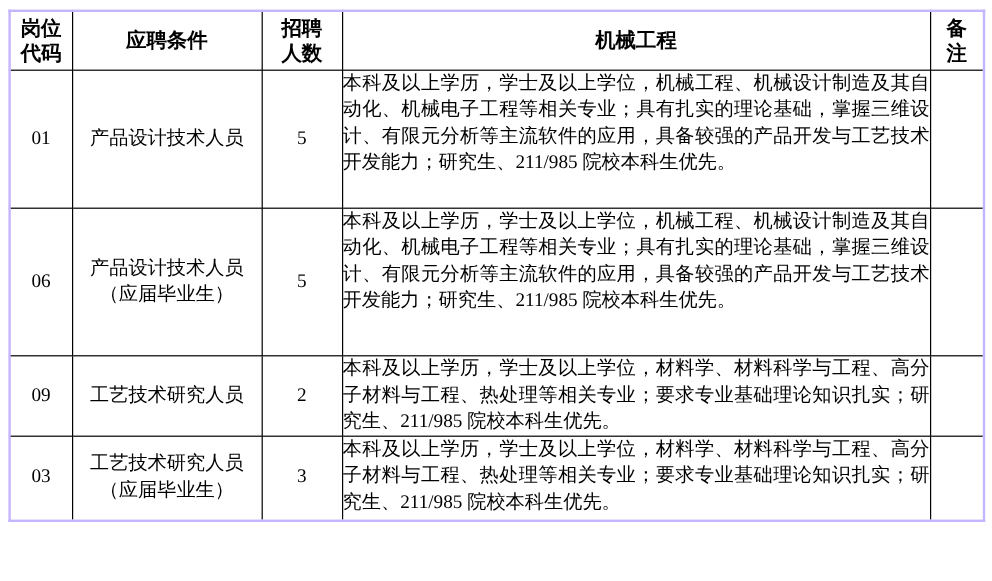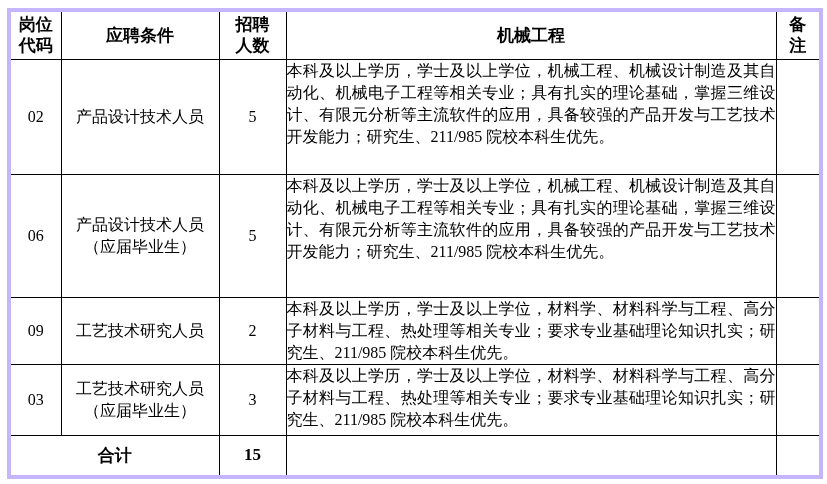--- a/index.html
+++ b/index.html
@@ -18,21 +18,21 @@
     position: relative;
     width: 827px;
     height: 484px;
     box-sizing: border-box;
     padding: 8px 7px;
   }
   table.recruit-table {
     border-collapse: collapse;
     table-layout: fixed;
     width: 812px;
-    border: 4px solid #c4b5fd;
+    border: 2px solid #c4b5fd;
   }
   .recruit-table th,
   .recruit-table td {
     border: 1px solid #000000;
     box-sizing: border-box;
     padding: 0;
     overflow: hidden;
   }
   col.c1 { width: 52px; }
   col.c2 { width: 158px; }
@@ -96,21 +96,21 @@
         <th>应聘条件</th>
         <th class="pre">招聘
 人数</th>
         <th>机械工程</th>
         <th class="pre">备
 注</th>
       </tr>
     </thead>
     <tbody>
       <tr class="row-1">
-        <td class="cell-center">02</td>
+        <td class="cell-center">01</td>
         <td class="cell-center pre">产品设计技术人员</td>
         <td class="cell-center">5</td>
         <td class="cond">本科及以上学历，学士及以上学位，机械工程、机械设计制造及其自动化、机械电子工程等相关专业；具有扎实的理论基础，掌握三维设计、有限元分析等主流软件的应用，具备较强的产品开发与工艺技术开发能力；研究生、211/985 院校本科生优先。</td>
         <td></td>
       </tr>
       <tr class="row-2">
         <td class="cell-center">06</td>
         <td class="cell-center pre">产品设计技术人员
 （应届毕业生）</td>
         <td class="cell-center">5</td>
@@ -125,21 +125,15 @@
         <td></td>
       </tr>
       <tr class="row-4">
         <td class="cell-center">03</td>
         <td class="cell-center pre">工艺技术研究人员
 （应届毕业生）</td>
         <td class="cell-center">3</td>
         <td class="cond">本科及以上学历，学士及以上学位，材料学、材料科学与工程、高分子材料与工程、热处理等相关专业；要求专业基础理论知识扎实；研究生、211/985 院校本科生优先。</td>
         <td></td>
       </tr>
-      <tr class="total-row">
-        <td class="total-label" colspan="2">合计</td>
-        <td class="total-count">15</td>
-        <td></td>
-        <td></td>
-      </tr>
     </tbody>
   </table>
 </div>
 
 </body></html>

